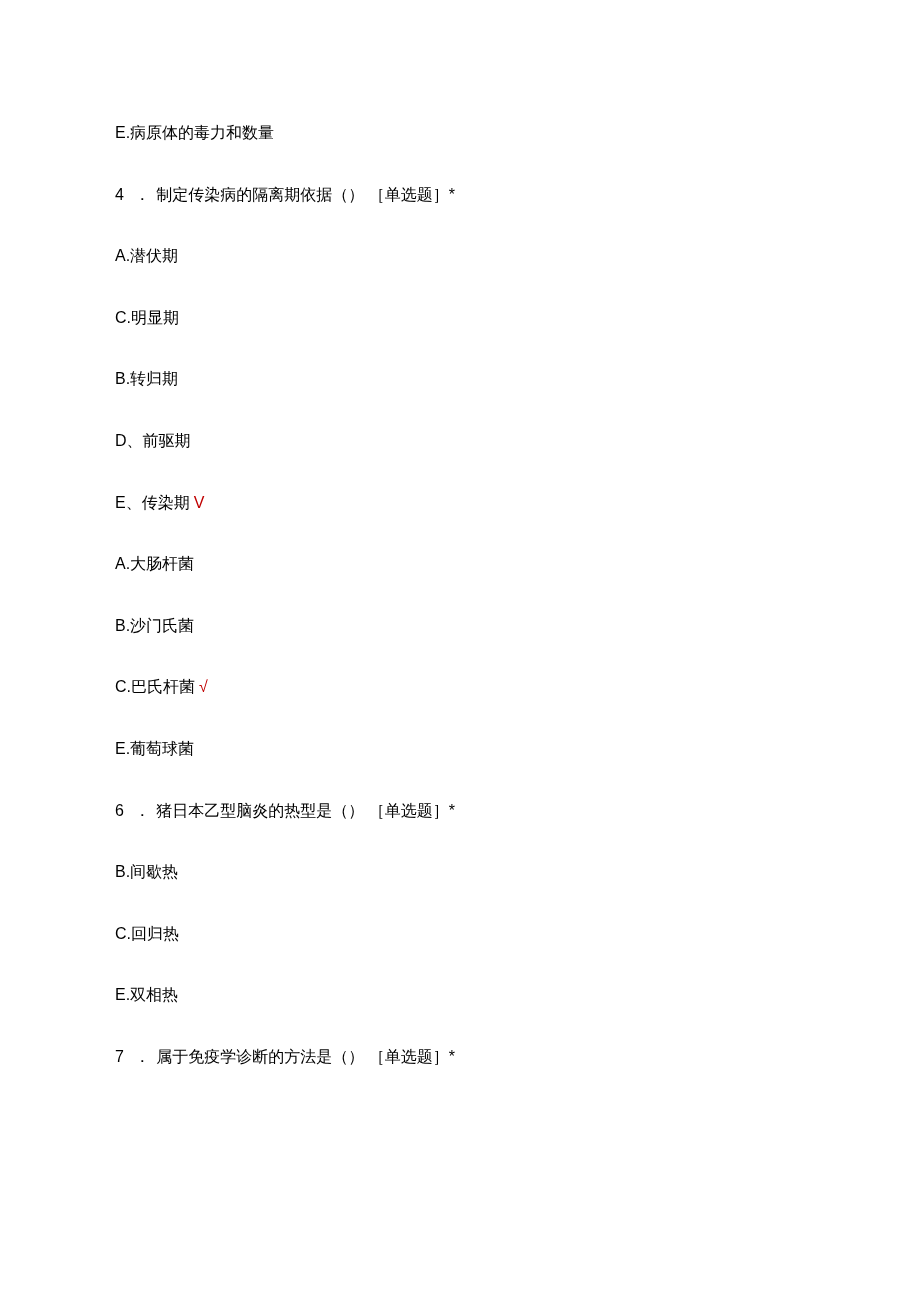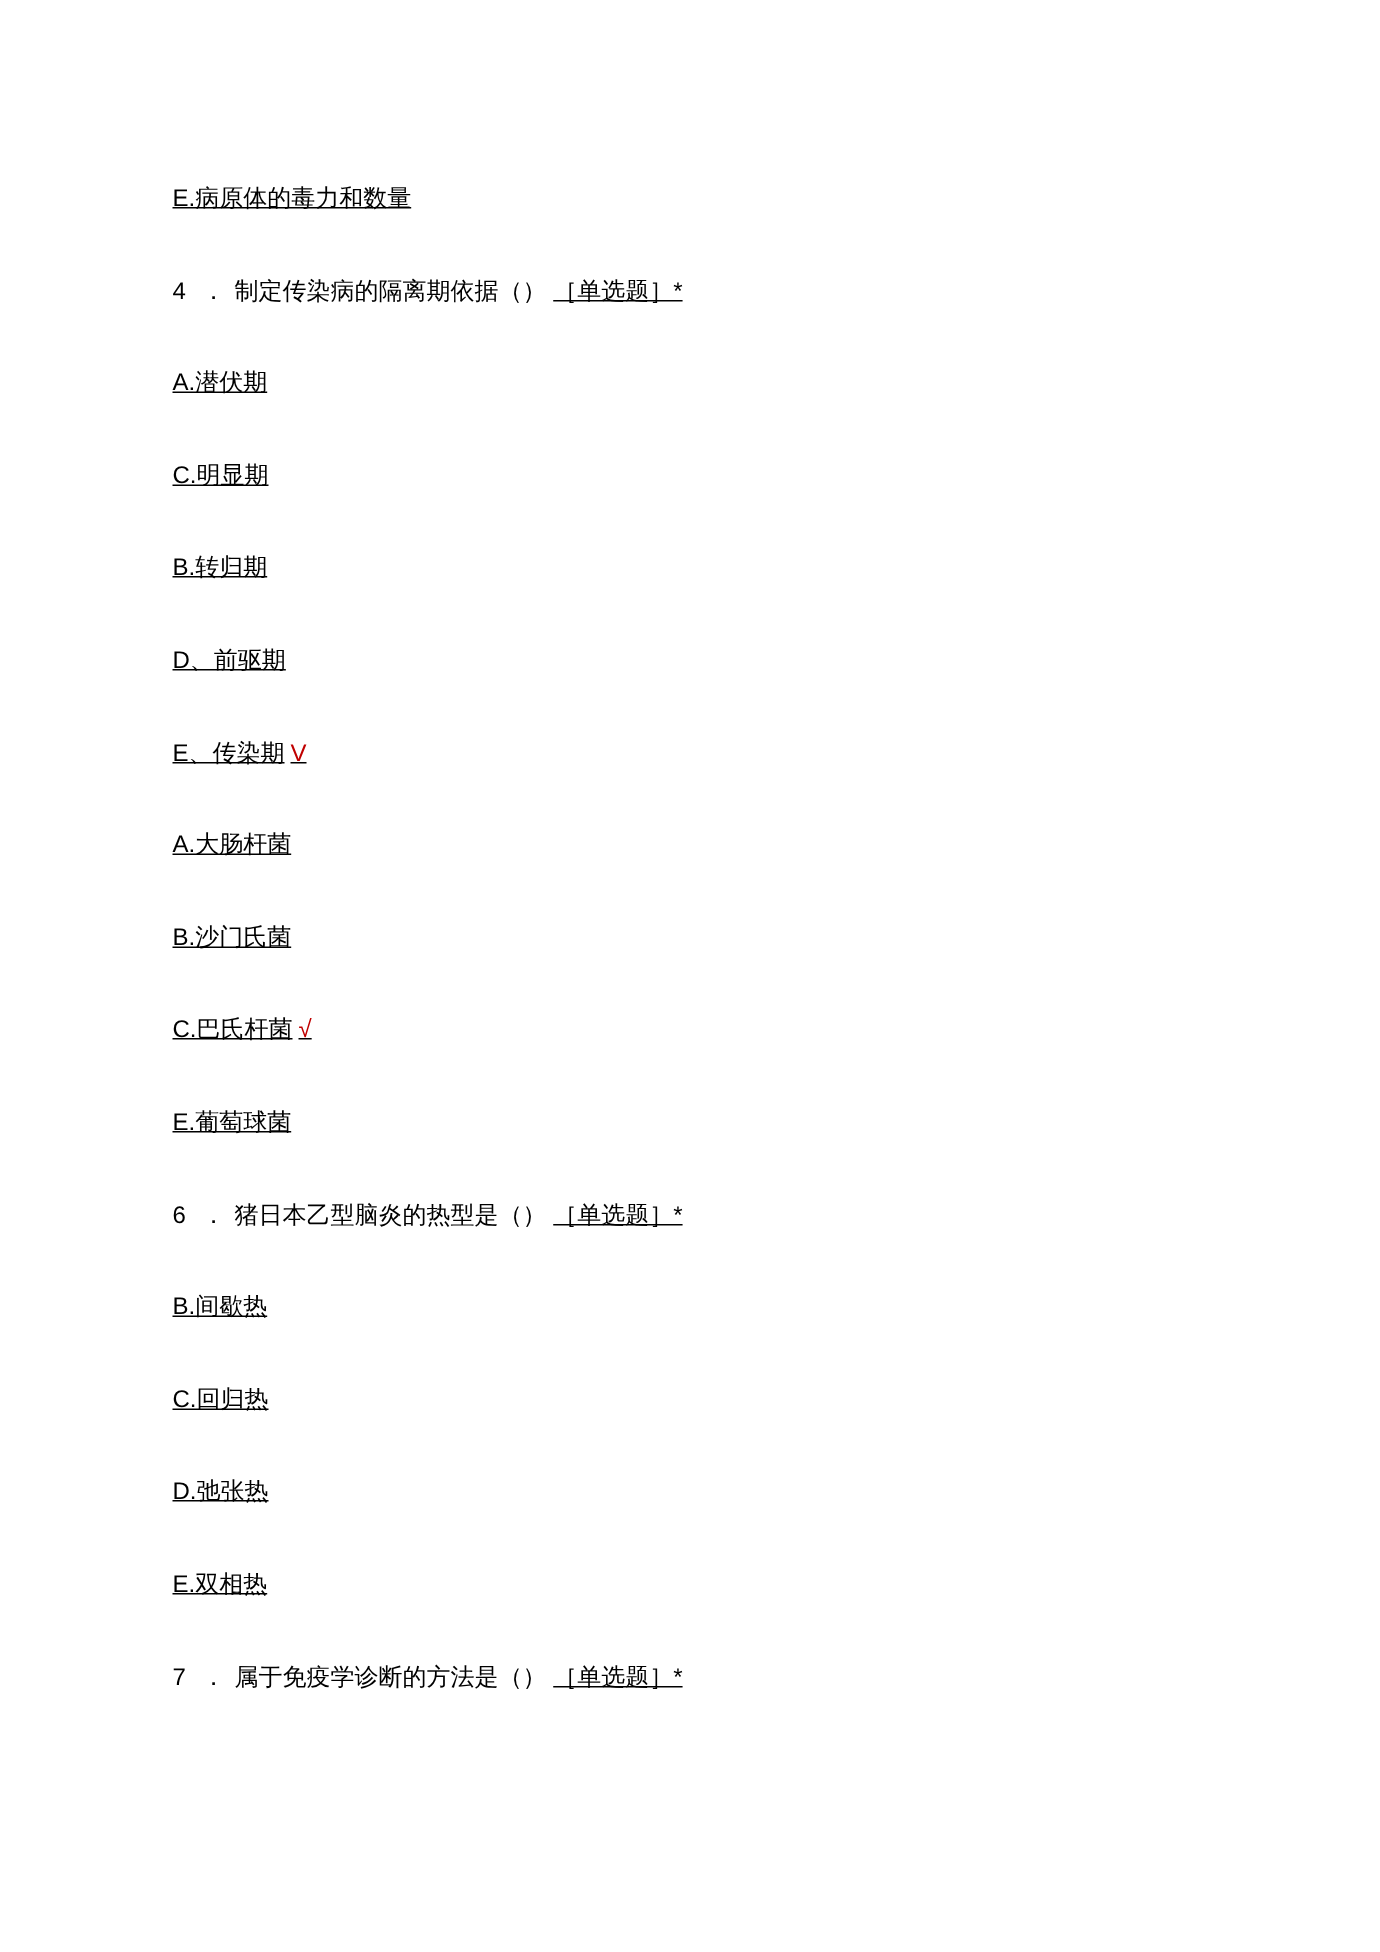--- a/index.html
+++ b/index.html
@@ -11,34 +11,32 @@
       font-family: "Microsoft YaHei", "SimSun", sans-serif;
       font-size: 16px;
       color: #000000;
       line-height: 1.6;
     }
     .content {
       padding: 120px 115px 60px 115px;
     }
     .line {
       margin-bottom: 36px;
-      text-decoration: underline;
     }
     .question-line {
       margin-bottom: 36px;
     }
     .num {
       display: inline;
     }
     .punct {
       margin: 0 6px;
     }
     .tag {
       display: inline;
-      text-decoration: underline;
     }
     .check {
       color: #c00000;
       margin-left: 4px;
     }
     .v-mark {
       color: #c00000;
       margin-left: 4px;
     }
   </style>
@@ -69,21 +67,20 @@
   </div>
   <div class="line">E.葡萄球菌</div>
 
   <div class="question-line">
     <span class="num">6</span>
     <span class="punct">．</span><span>猪日本乙型脑炎的热型是（）</span>
     <span class="tag">［单选题］*</span>
   </div>
   <div class="line">B.间歇热</div>
   <div class="line">C.回归热</div>
-  <div class="line">D.弛张热</div>
   <div class="line">E.双相热</div>
 
   <div class="question-line">
     <span class="num">7</span>
     <span class="punct">．</span><span>属于免疫学诊断的方法是（）</span>
     <span class="tag">［单选题］*</span>
   </div>
 
 </div>
 

